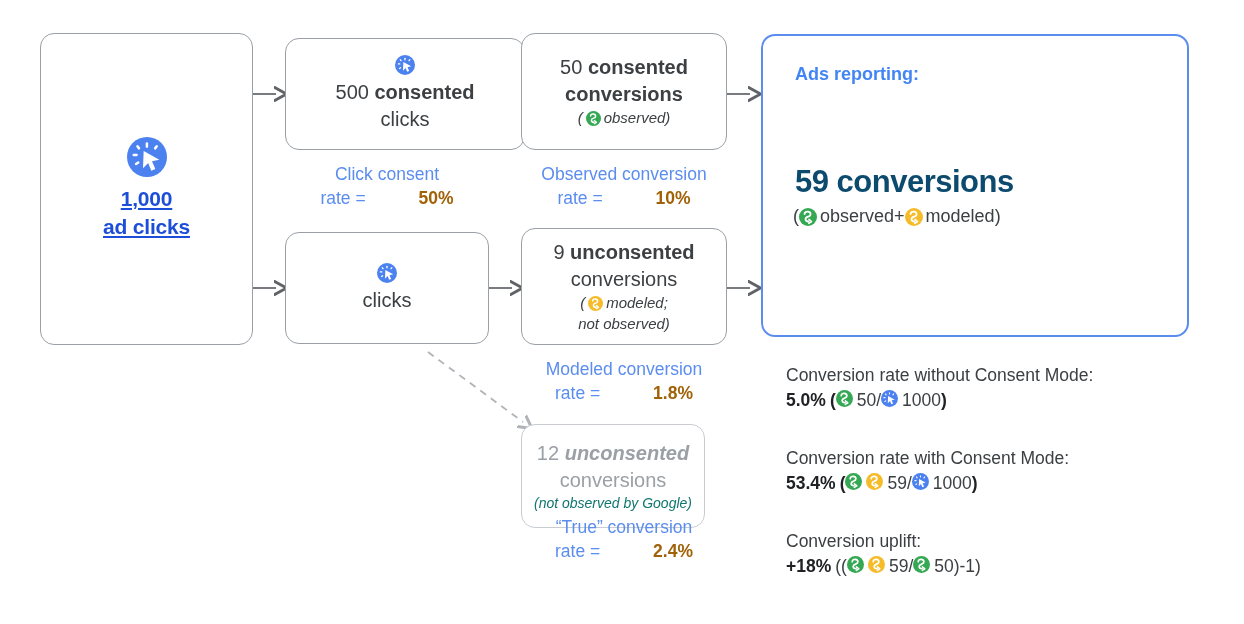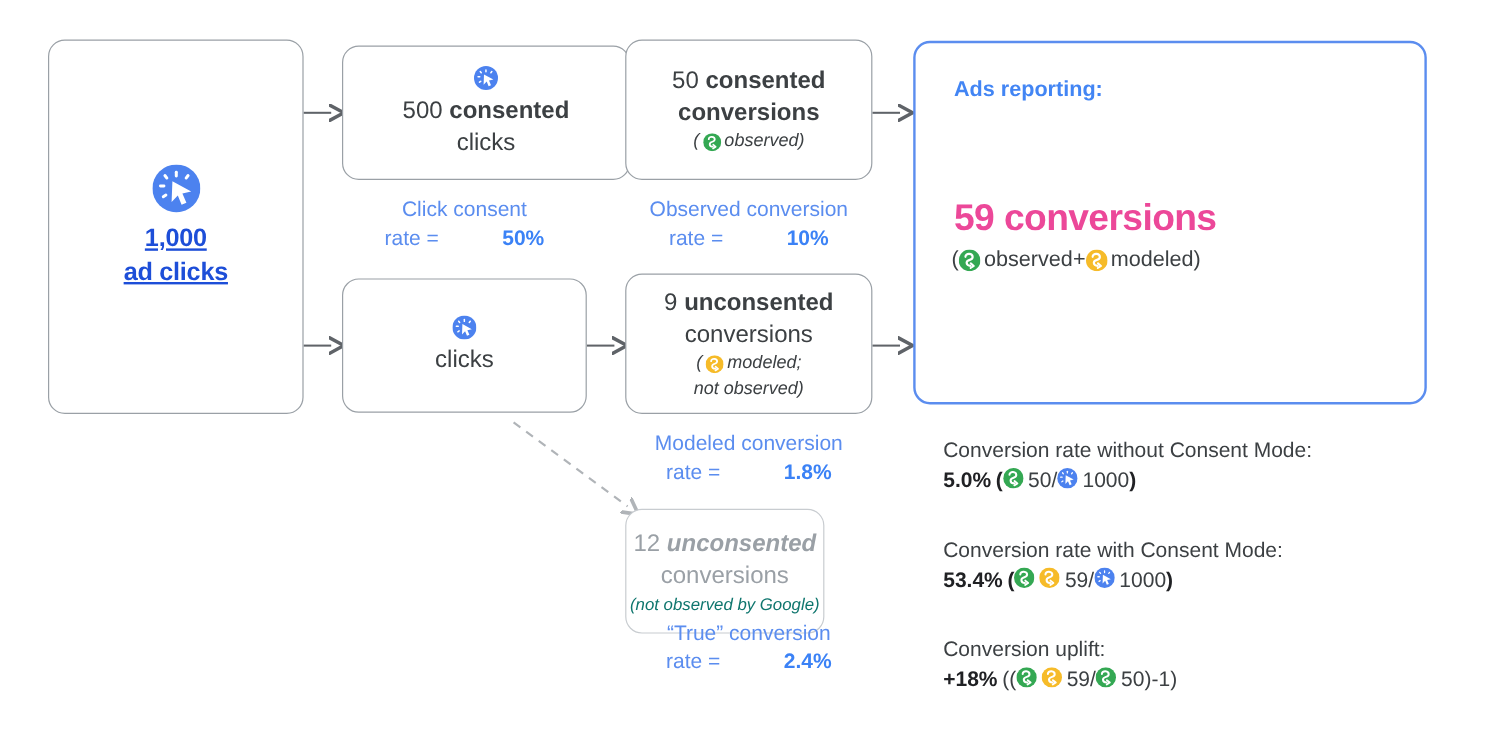--- a/index.html
+++ b/index.html
@@ -51,21 +51,21 @@
   .b { font-weight: bold; }
   .bi { font-weight: bold; font-style: italic; }
   .cap {
     position: absolute;
     text-align: center;
     color: #5b8def;
     font-size: 17.5px;
     line-height: 1.35;
     white-space: nowrap;
   }
-  .cap .b { color: #3b82f6; margin-left: 48px; }
+  .cap .b { color: #a16207; margin-left: 48px; }
 
   .main-num {
     font-size: 20px;
     color: #3c4043;
   }
   .big-count {
     font-size: 21px;
     font-weight: bold;
     color: #1d4ed8;
     letter-spacing: -0.2px;
@@ -102,21 +102,21 @@
     color: #4285f4;
     font-weight: bold;
     font-size: 18px;
   }
   .panel-headline {
     position: absolute;
     left: 32px;
     top: 128px;
     font-size: 31px;
     font-weight: bold;
-    color: #ec4899;
+    color: #0c4a6e;
     letter-spacing: -0.5px;
     white-space: nowrap;
   }
   .panel-subline {
     position: absolute;
     left: 30px;
     top: 170px;
     font-size: 18px;
     color: #3c4043;
     display: flex;
@@ -267,21 +267,21 @@
       <span>modeled;</span>
     </span>
     <span class="sub-note">not observed)</span>
   </div>
 
   <div class="cap" style="left:507px;top:358px;width:234px">
     <span class="t-line">Modeled conversion</span>
     <span class="t-line"><span>rate = </span><span class="b">1.8%</span></span>
   </div>
 
-  <div class="box grey" style="left:521px;top:424px;width:166px;height:104px">
+  <div class="box grey" style="left:521px;top:424px;width:184px;height:104px">
     <span class="t-line main-num" style="color:#9aa0a6"><span>12</span>&nbsp;<span class="bi">unconsented</span></span>
     <span class="t-line main-num" style="color:#9aa0a6">conversions</span>
     <span class="sub-note" style="font-size:14px">(not observed by Google)</span>
   </div>
 
   <div class="cap" style="left:507px;top:516px;width:234px">
     <span class="t-line">“True” conversion</span>
     <span class="t-line"><span>rate = </span><span class="b">2.4%</span></span>
   </div>
 

